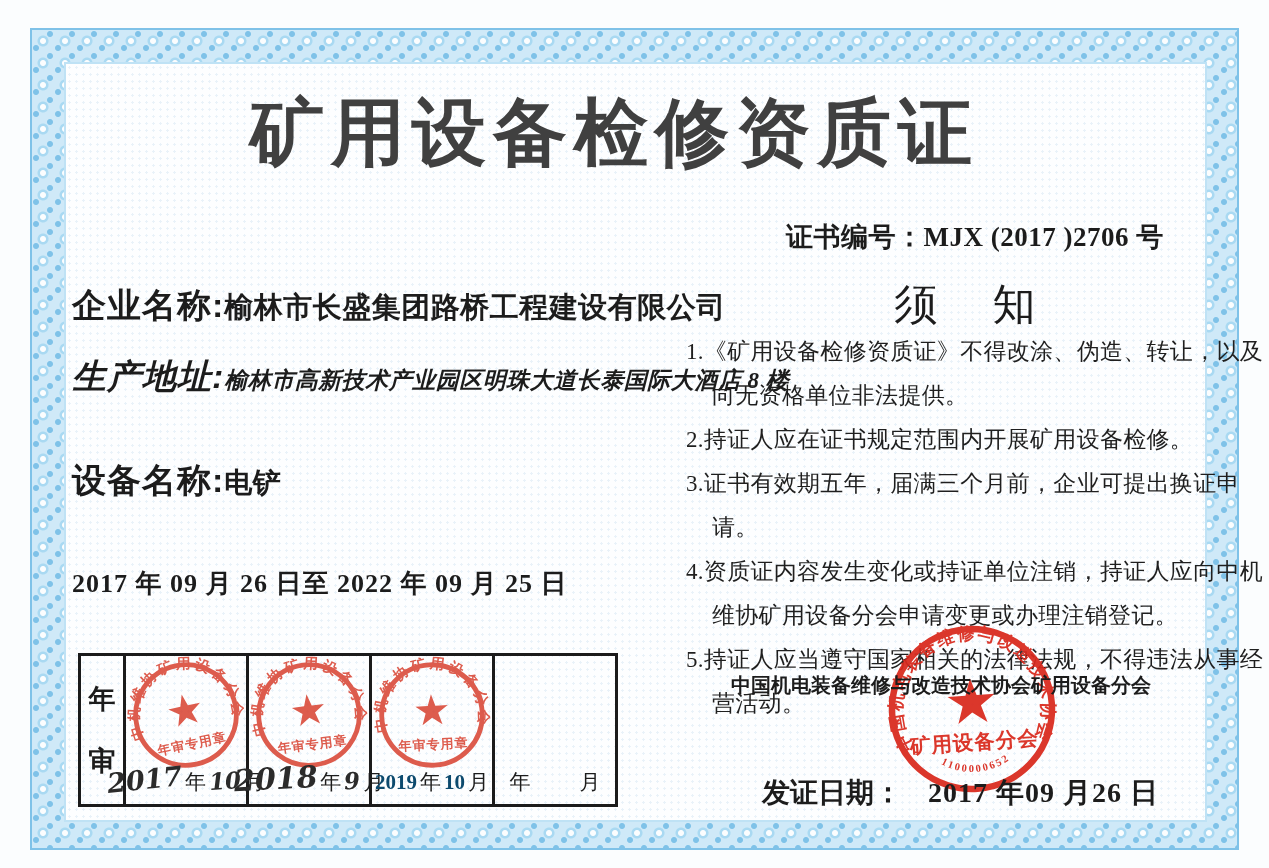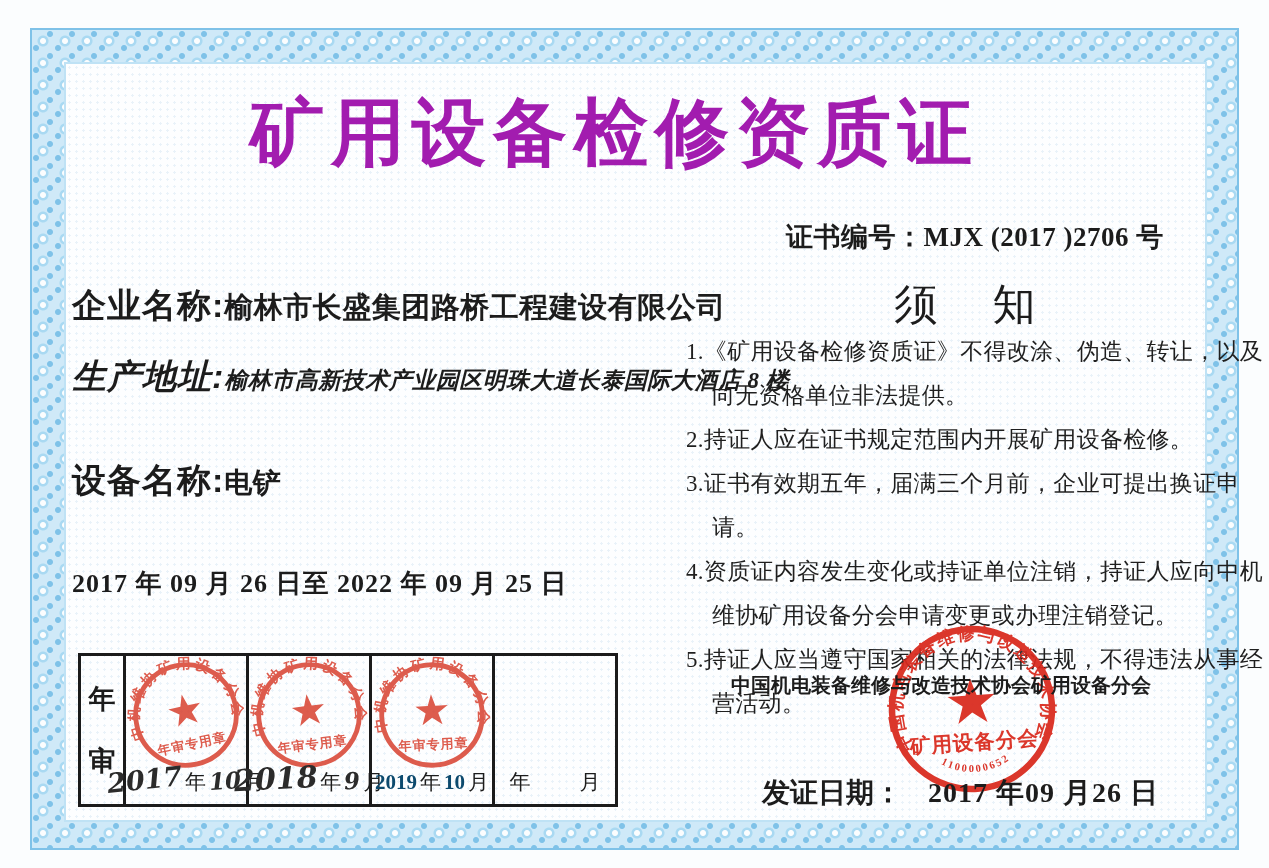--- a/index.html
+++ b/index.html
@@ -20,21 +20,21 @@
   }
   .inner-paper{
     position:absolute;top:62px;left:64px;right:62px;bottom:46px;
     background-color:#fdfeff;
     background-image:radial-gradient(#e9f2f9 1px, transparent 1.3px);
     background-size:7px 7px;border:2px solid #bfe2f5;
   }
   .title{
     position:absolute;top:84px;left:0;right:40px;margin:0;text-align:center;
     font-family:"Liberation Sans",sans-serif;font-weight:900;
-    font-size:74px;letter-spacing:7px;color:#a21caf;z-index:2;
+    font-size:74px;letter-spacing:7px;color:#404040;z-index:2;
   }
   .cert-no{
     position:absolute;top:219px;left:786px;font-size:27px;z-index:2;
     font-weight:600;letter-spacing:.5px;white-space:nowrap;
   }
   .field{position:absolute;left:72px;display:flex;align-items:baseline;z-index:2;white-space:nowrap;text-align:center;}
   .field-label{font-family:"Liberation Sans",sans-serif;font-weight:800;font-size:34px;letter-spacing:1px;}
   .field-value{font-weight:700;letter-spacing:.5px;}
   .f0{top:248px;} .f0 .field-value{font-size:29px;margin-top:40px;}
   .f1{top:354px;font-style:italic;} .f1 .field-value{font-size:23px;}

